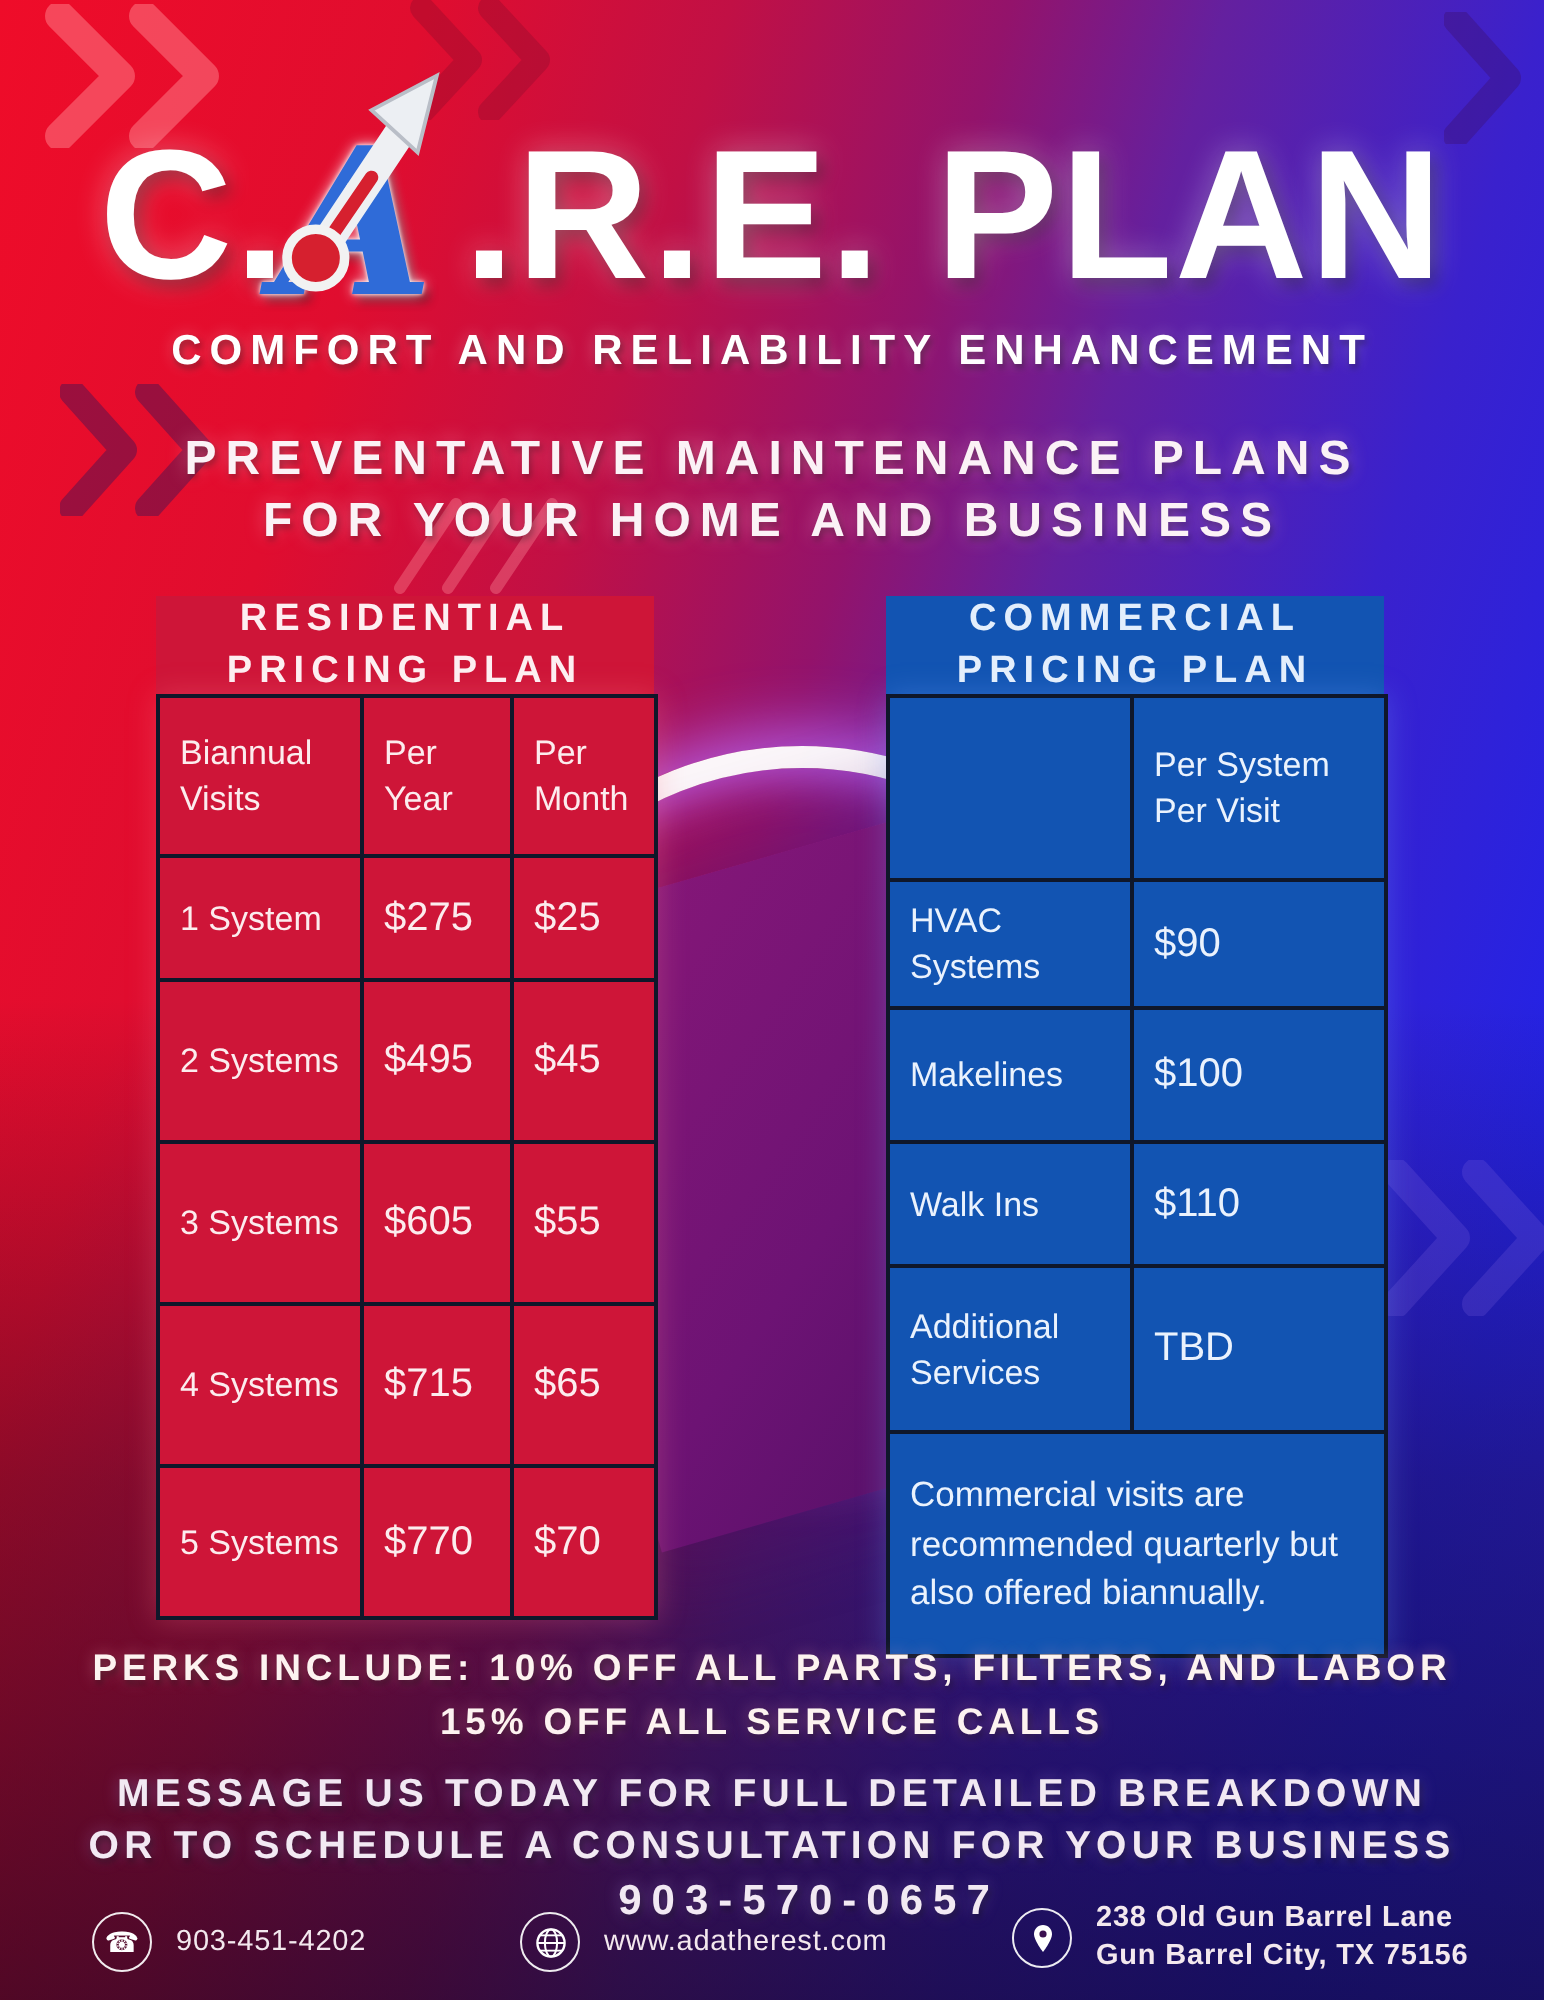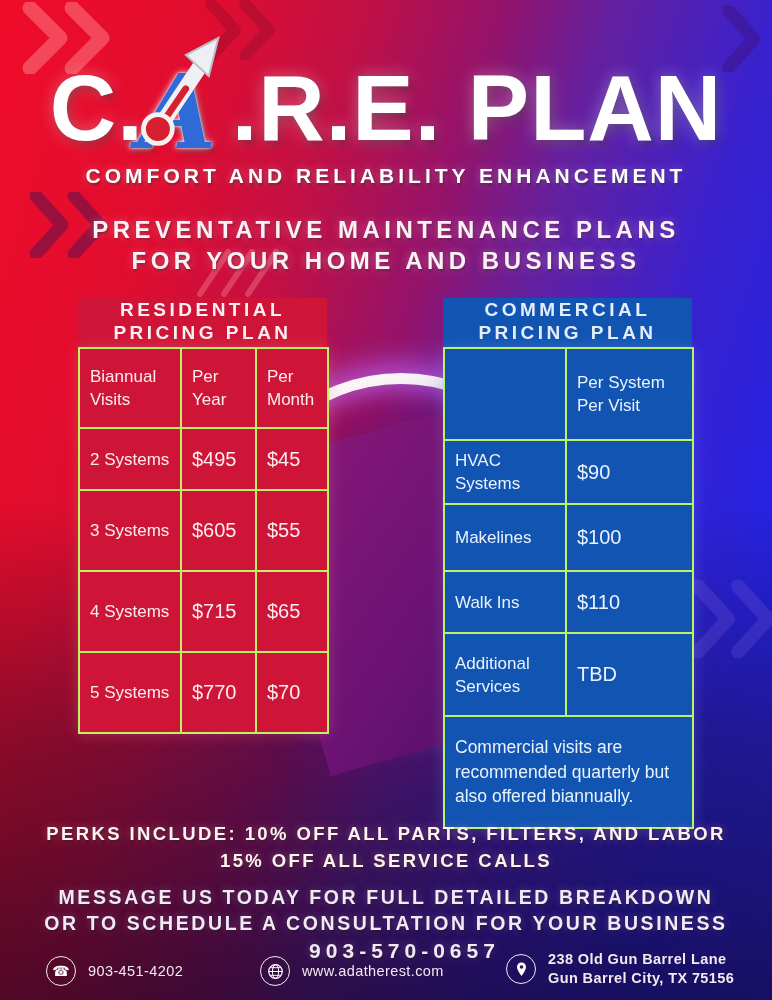--- a/index.html
+++ b/index.html
@@ -45,30 +45,30 @@
   }
   .tagline {
     margin-top:26px; font-size:24px; font-weight:700; letter-spacing:4.5px; line-height:31px; color:#fbf2f6;
     text-shadow:0 0 10px rgba(255,170,200,0.45), 1px 2px 3px rgba(0,0,0,0.35);
   }
   
   .plan { position:absolute; top:298px; width:249px; z-index:3; }
   .plan.res { left:78px; }
   .plan.com { left:443px; }
   .plan-title {
-    height:49px; display:flex; flex-direction:column; justify-content:flex-start;
+    height:49px; display:flex; flex-direction:column; justify-content:space-between;
     font-size:19px; font-weight:700; letter-spacing:3.5px; line-height:23px; text-align:center; color:#fdeef1;
   }
   .plan.res .plan-title { background:#ce1538; }
   .plan.com .plan-title { background:#1254b2; color:#e3eefc; }
   table.plan-table { width:249px; table-layout:fixed; border-collapse:collapse; }
   .plan.res table.plan-table { background:#ce1538; box-shadow:0 0 14px rgba(255,120,140,0.3); }
   .plan.com table.plan-table { background:#1254b2; box-shadow:0 0 14px rgba(110,160,255,0.3); }
   .plan-table td, .plan-table th {
-    border:2px solid #bef264; vertical-align:middle; text-align:left;
+    border:2px solid #0f172a; vertical-align:middle; text-align:left;
     padding:4px 6px 4px 10px; font-weight:500; color:#fcecee;
   }
   .plan.com .plan-table td, .plan.com .plan-table th { color:#eaf2fd; }
   .cell-label { font-size:17px; line-height:23px; }
   .cell-price { font-size:20px; }
   .res-table tr:nth-child(1) { height:80px; }
   .res-table tr:nth-child(2) { height:62px; }
   .res-table tr:nth-child(3), .res-table tr:nth-child(4), .res-table tr:nth-child(5) { height:81px; }
   .res-table tr:nth-child(6) { height:76px; }
   .com-table tr:nth-child(1) { height:92px; }
@@ -168,20 +168,25 @@
           <col style="width:75px">
           <col style="width:72px">
         </colgroup>
       <tbody>
           <tr>
         <th class="cell-label">Biannual Visits</th>
         <th class="cell-label">Per Year</th>
         <th class="cell-label">Per Month</th>
       </tr>
       <tr>
+        <td class="cell-label">1 System</td>
+        <td class="cell-price">$275</td>
+        <td class="cell-price">$25</td>
+      </tr>
+      <tr>
         <td class="cell-label">2 Systems</td>
         <td class="cell-price">$495</td>
         <td class="cell-price">$45</td>
       </tr>
       <tr>
         <td class="cell-label">3 Systems</td>
         <td class="cell-price">$605</td>
         <td class="cell-price">$55</td>
       </tr>
       <tr>

